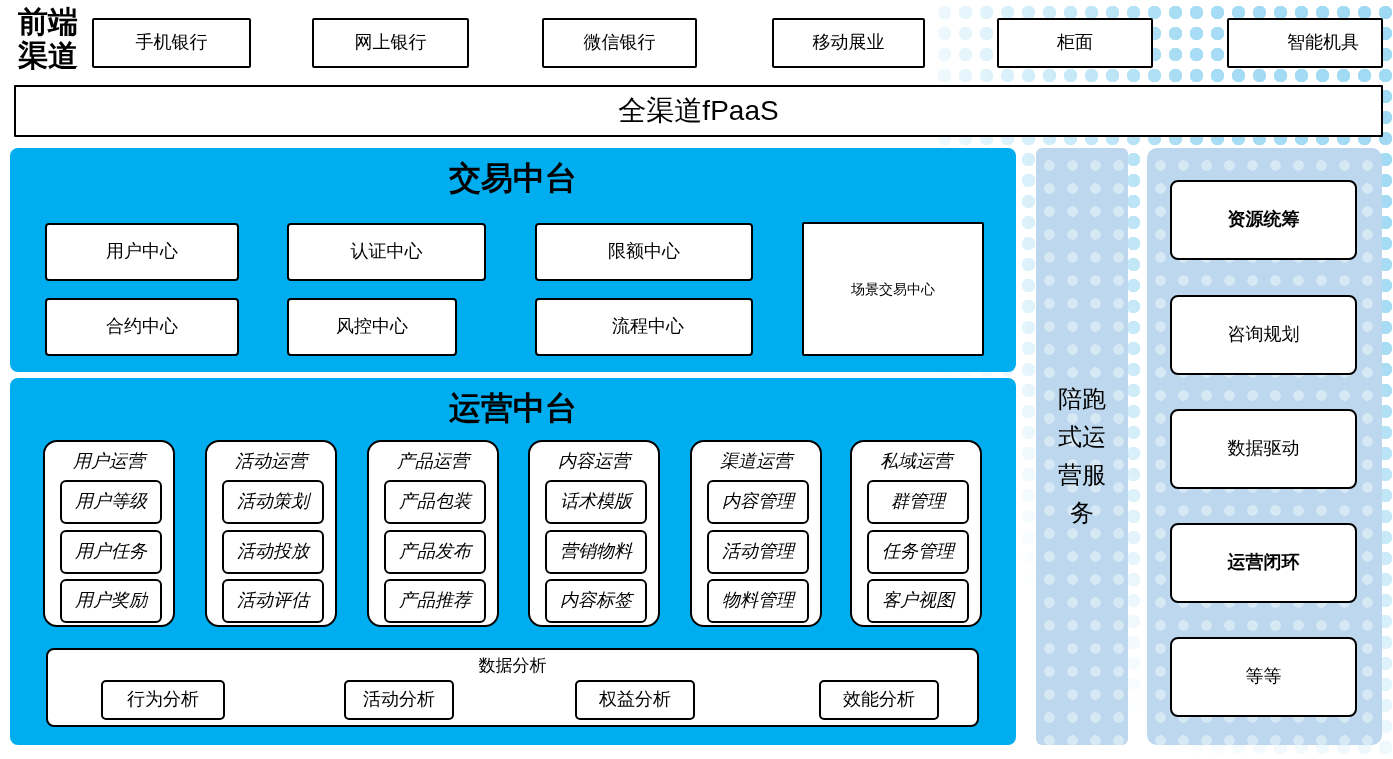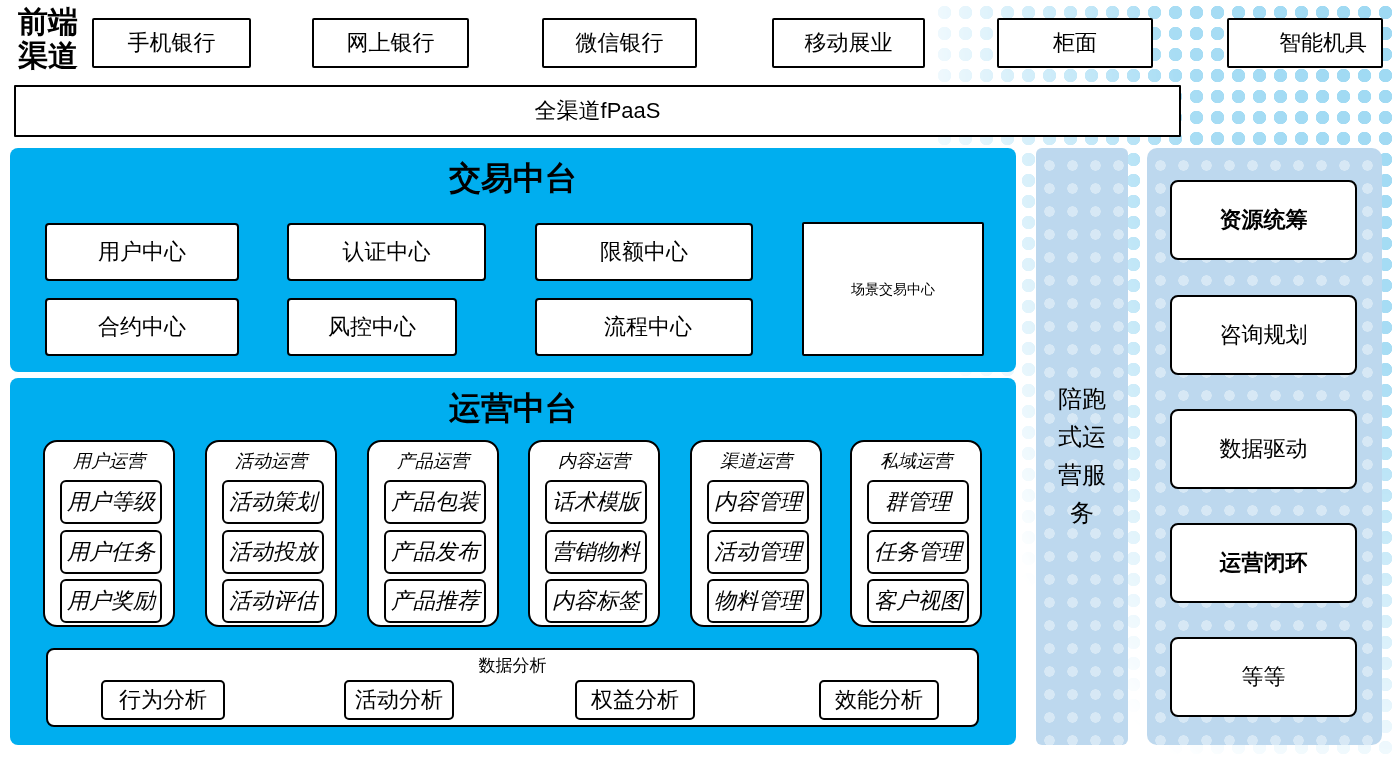--- a/index.html
+++ b/index.html
@@ -6,38 +6,38 @@
   #stage{
     position:relative;width:1393px;height:759px;overflow:hidden;
     font-family:"Liberation Sans","DejaVu Sans",sans-serif;color:#000;background:#fff;
   }
   *{box-sizing:border-box;}
   .serif{font-family:"DejaVu Serif","Liberation Serif",serif;font-weight:bold;}
   .abs{position:absolute;}
   .box{
     position:absolute;background:#fff;border:2px solid #000;
     display:flex;align-items:center;justify-content:center;
-    white-space:nowrap;font-size:22px;line-height:1.2;
+    white-space:nowrap;font-size:18px;line-height:1.2;
   }
   
   .halftone{
     position:absolute;left:930px;top:0;width:463px;height:759px;z-index:0;
     background-image:radial-gradient(circle,#9ed9f3 6.5px,rgba(158,217,243,0) 7px);
     background-size:21px 21px;background-position:4px 2px;
     -webkit-mask-image:radial-gradient(ellipse 640px 1050px at 100% 0%,#000 0%,rgba(0,0,0,.9) 34%,rgba(0,0,0,0) 80%);
     mask-image:radial-gradient(ellipse 640px 1050px at 100% 0%,#000 0%,rgba(0,0,0,.9) 34%,rgba(0,0,0,0) 80%);
   }
   
   .front-label{
     left:8px;top:5px;width:80px;font-size:30px;line-height:34px;text-align:center;z-index:2;
   }
   .channel{top:18px;height:50px;border-radius:2px;z-index:2;}
   
   .fpaas{
-    left:14px;top:85px;width:1167px;height:52px;font-size:22px;z-index:2;border-radius:1px;
+    left:14px;top:85px;width:1369px;height:52px;font-size:28px;z-index:2;border-radius:1px;
   }
   
   .cyan-panel{position:absolute;background:#00AEEF;border-radius:8px;z-index:1;}
   .panel-title{
     position:absolute;left:0;width:100%;top:9px;text-align:center;
     font-size:32px;z-index:2;
   }
   .center-box{border-radius:4px;}
   .scenario{border-radius:2px;font-size:14px;}
   

